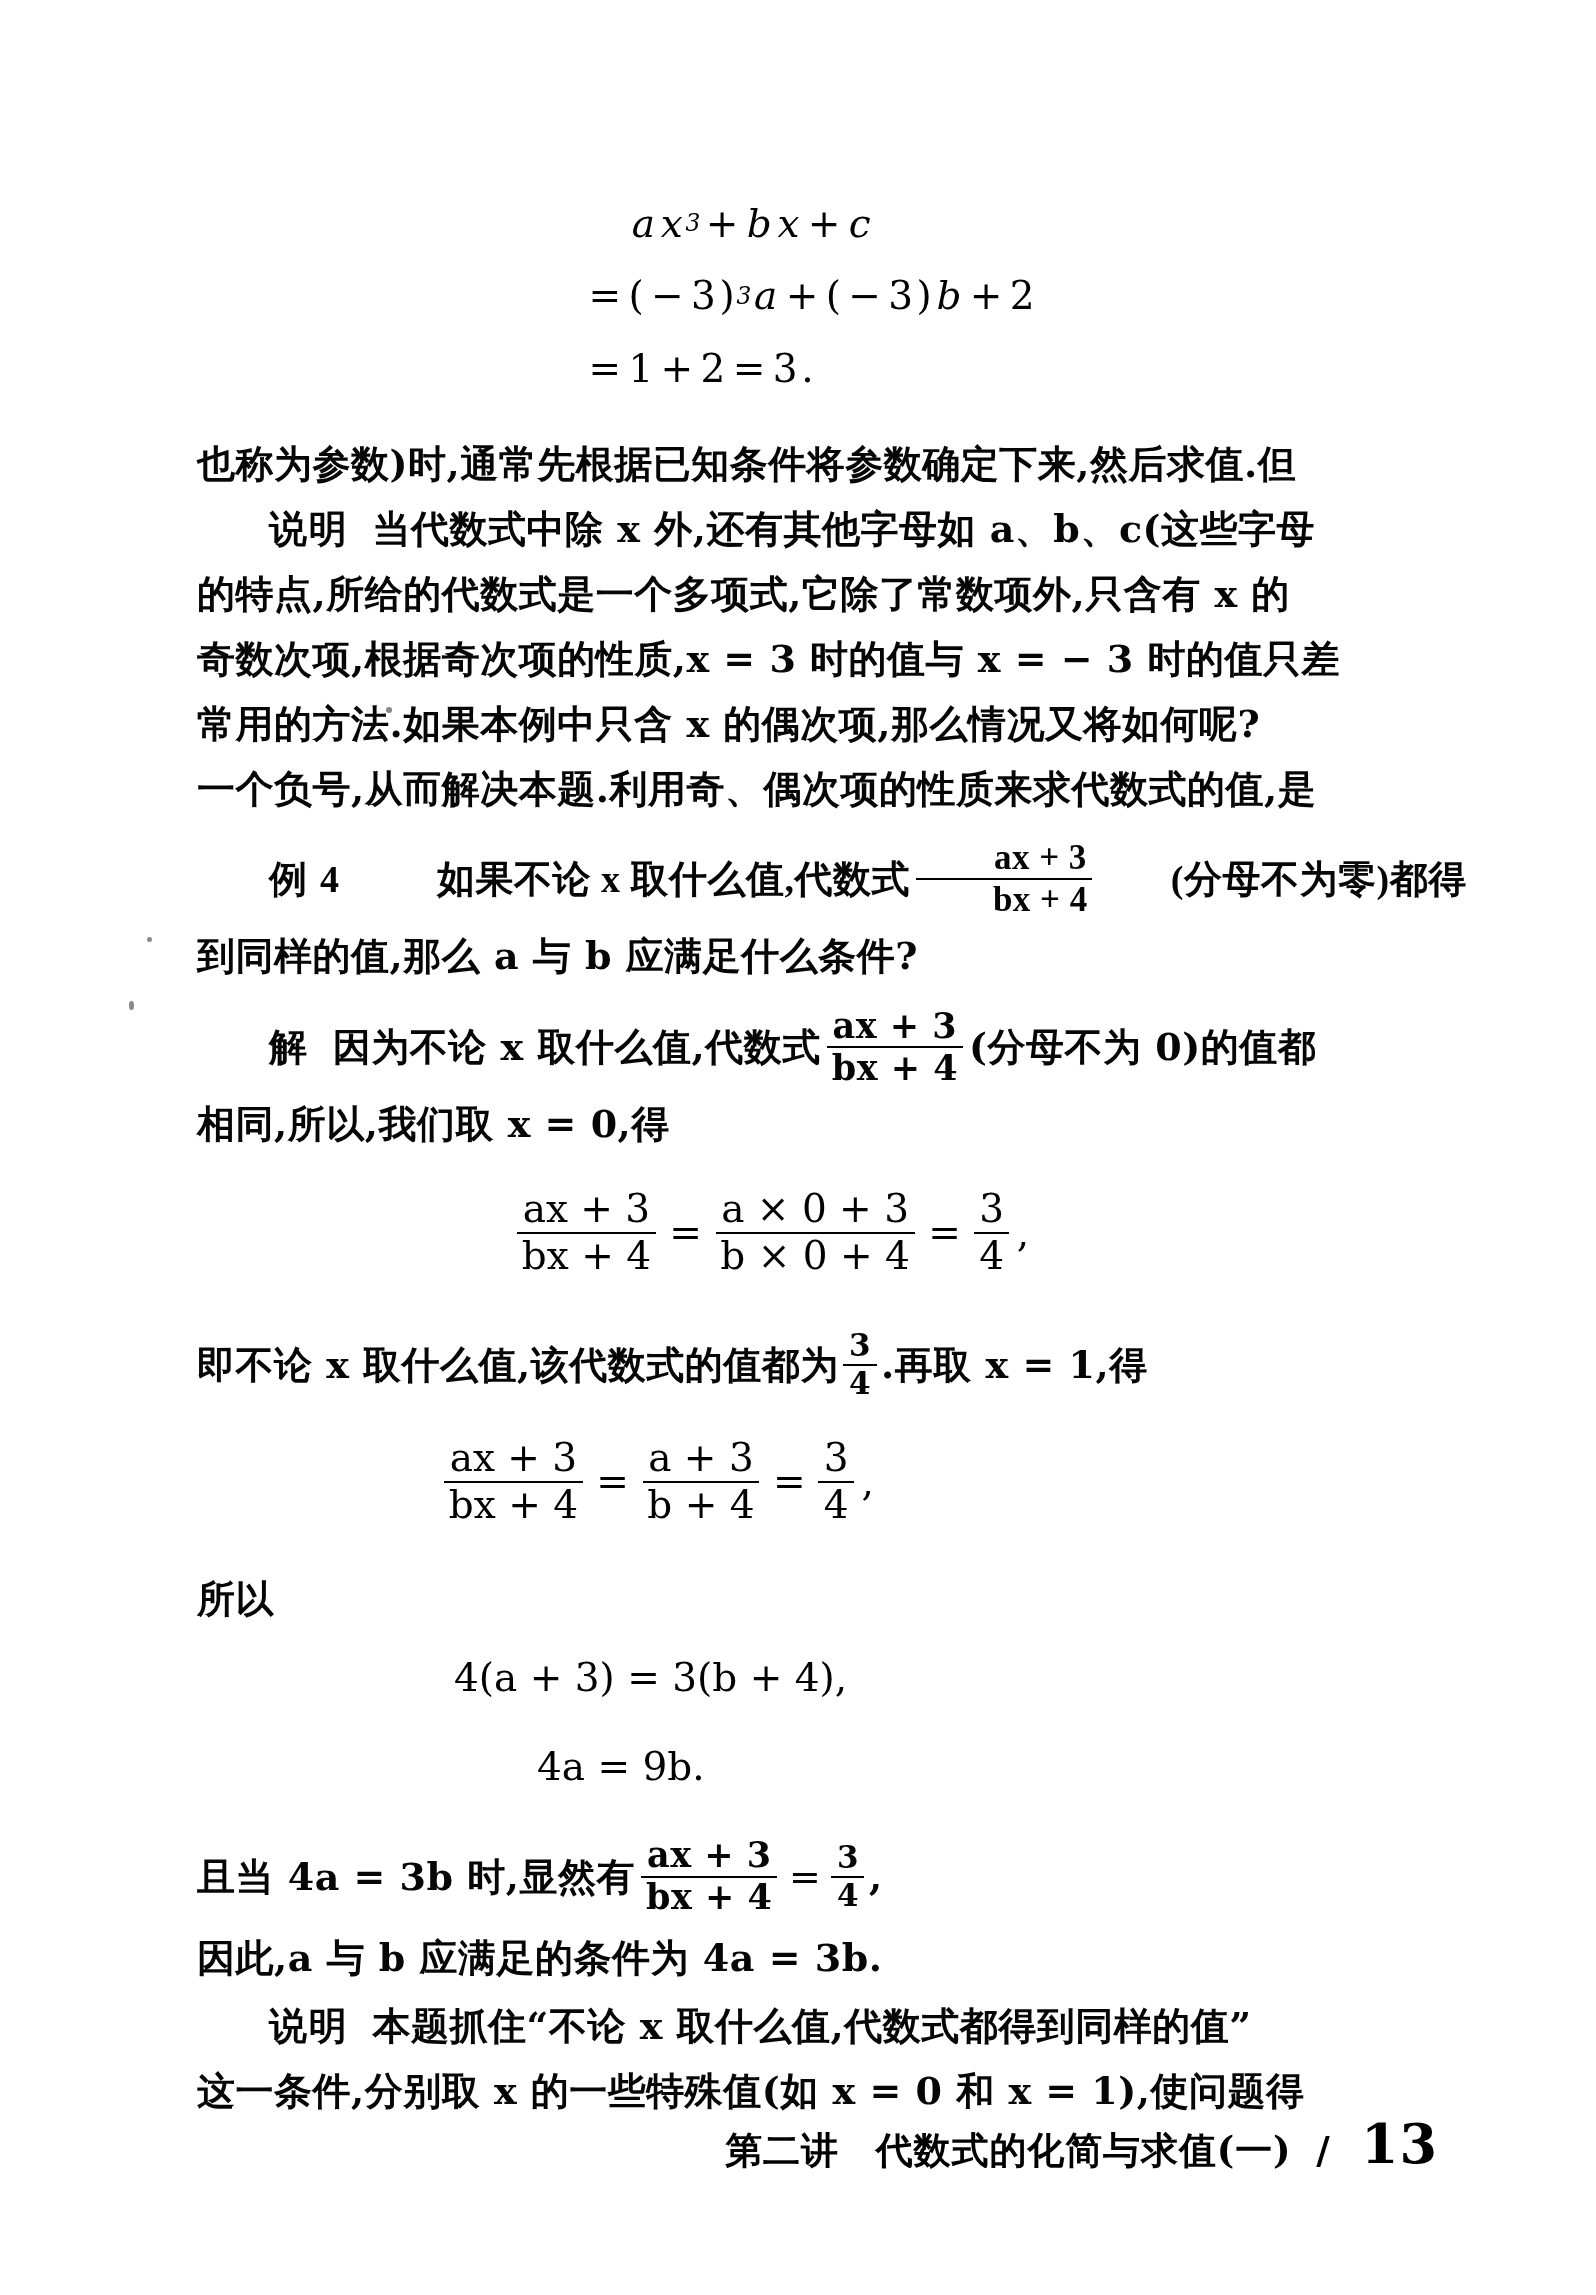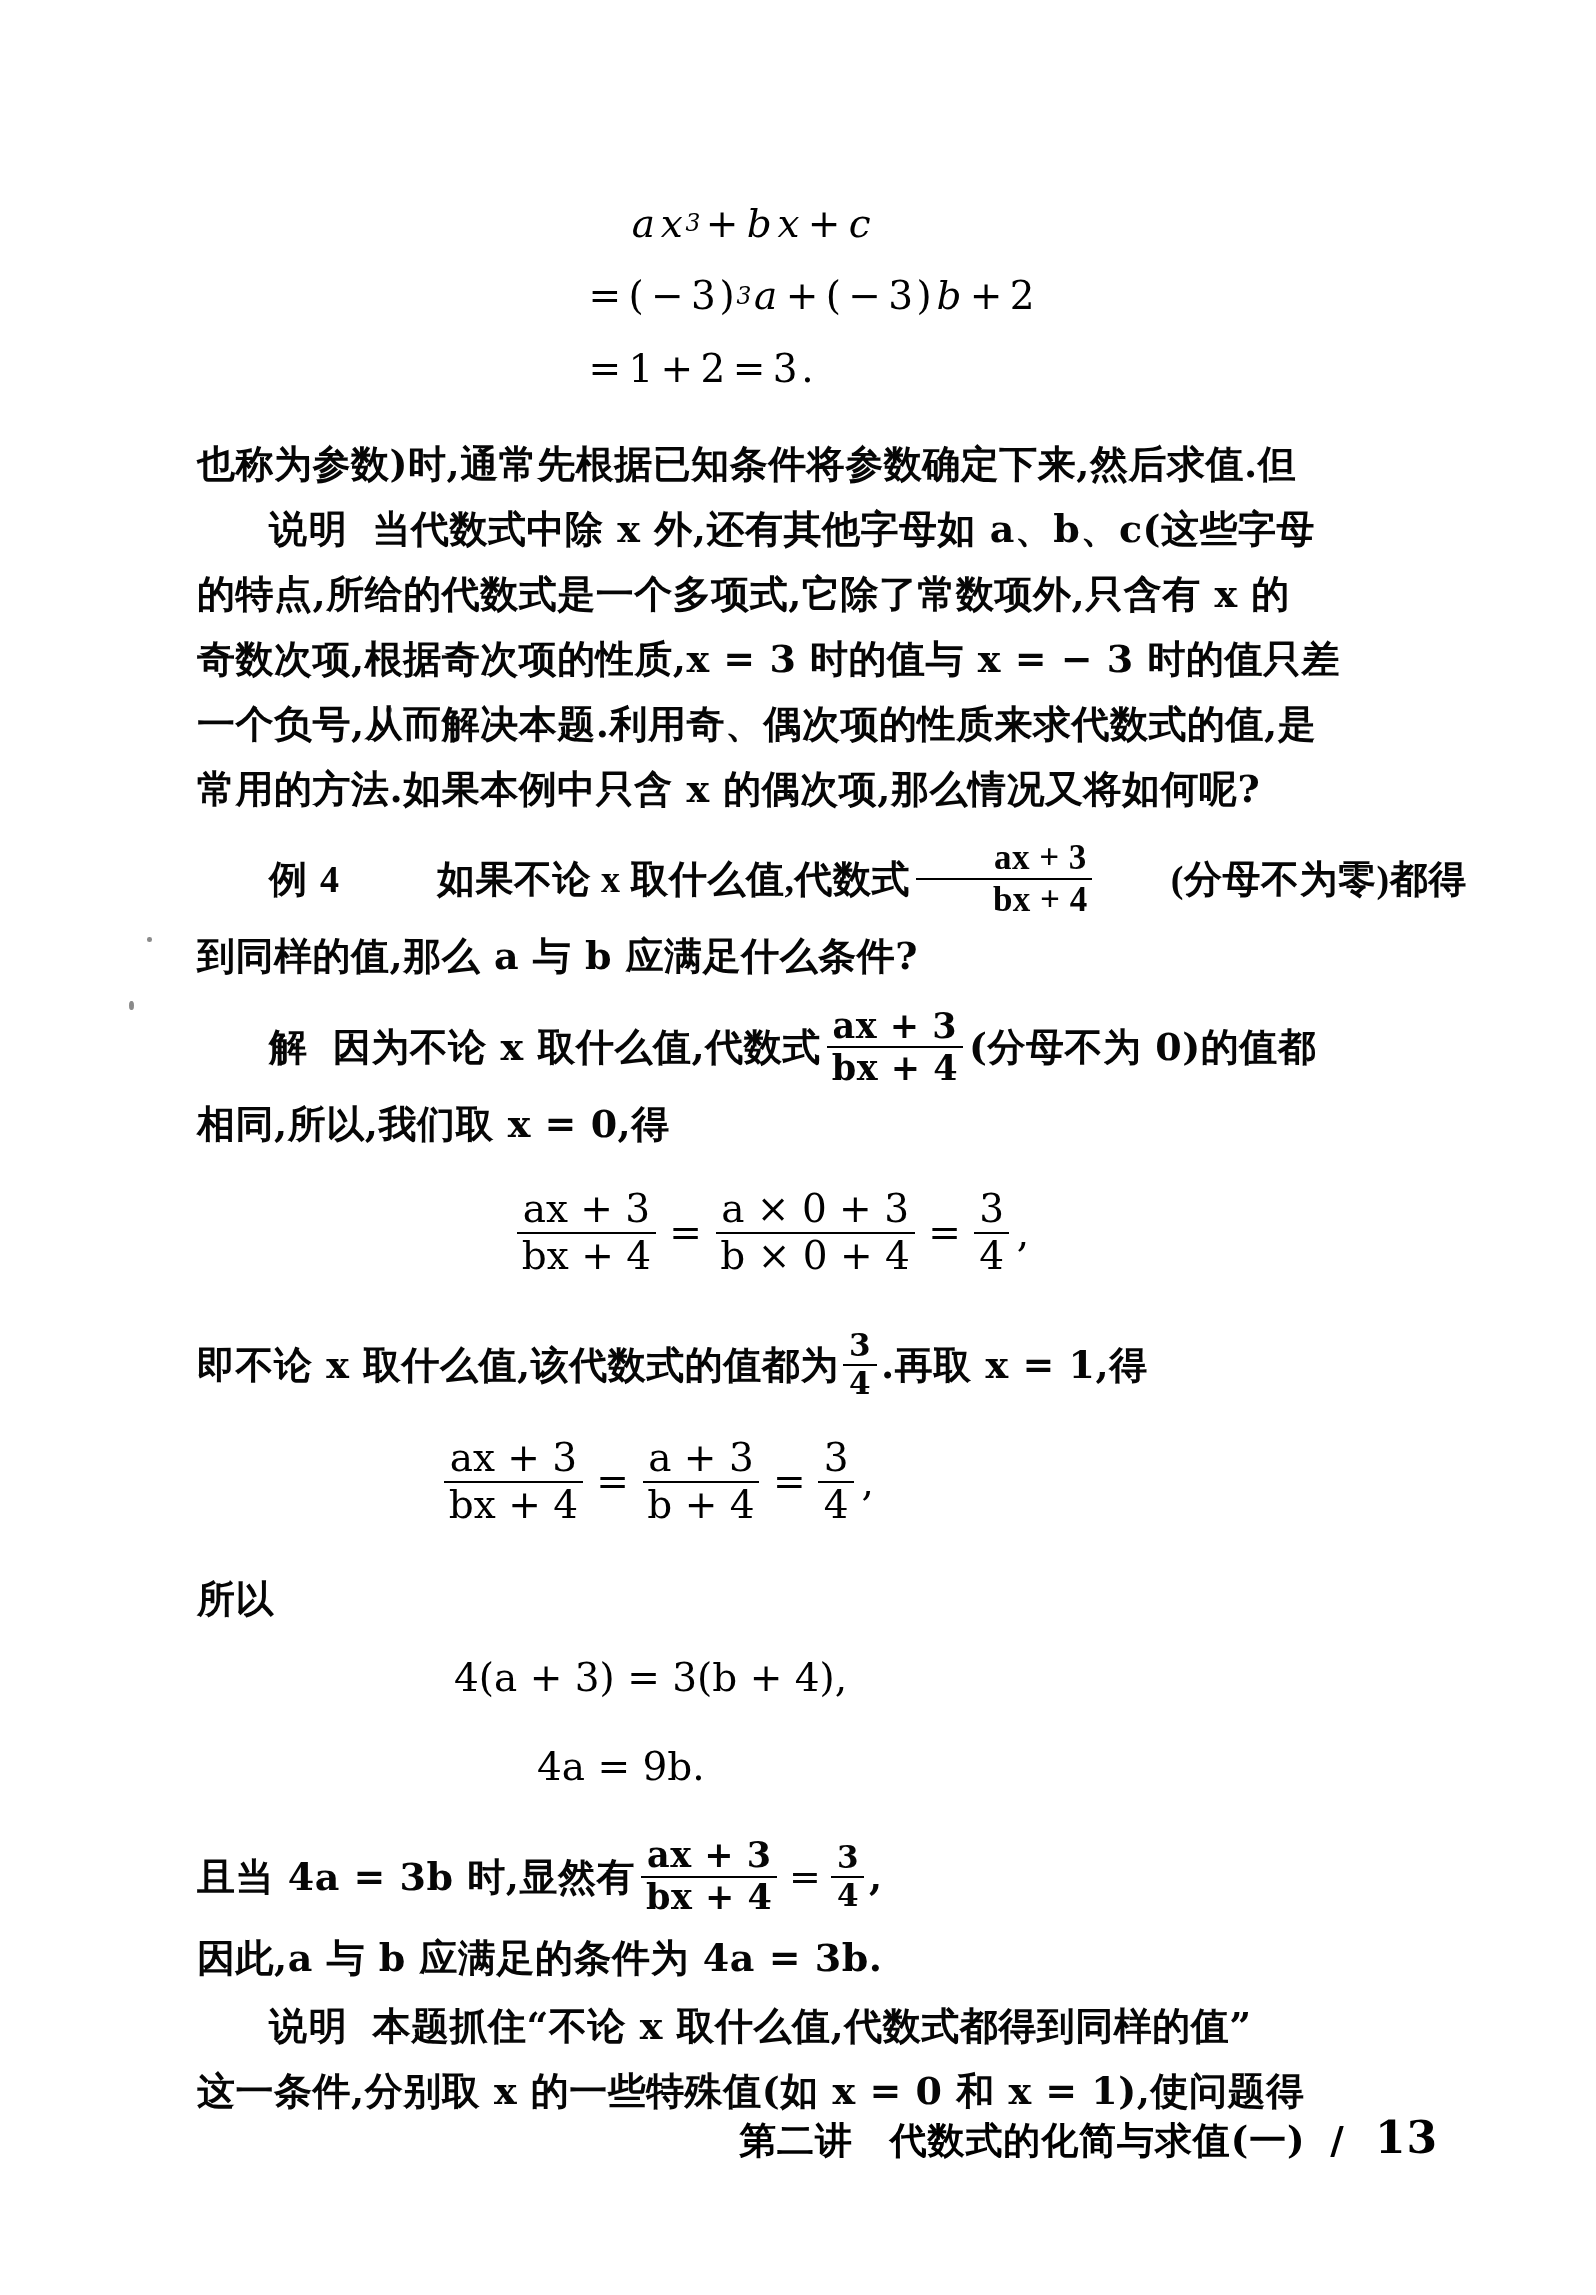--- a/index.html
+++ b/index.html
@@ -124,21 +124,21 @@
     text-align: right;
     padding-right: 158px;
     font-size: 37px;
     font-weight: 800;
     letter-spacing: 0.9px;
     font-family: "DejaVu Serif", "Liberation Serif", serif;
   }
   .footer .pagenum {
     font-family: "DejaVu Serif", "Liberation Serif", serif;
     font-weight: 800;
-    font-size: 44px;
+    font-size: 54px;
     padding-left: 5.5px;
   }
   .footer .sep { padding: 0 11px; font-weight: 700; }
 
   .speck {
     position: absolute;
     background: #2a2a2a;
     border-radius: 50%;
     opacity: .55;
   }
@@ -194,22 +194,22 @@
         <span class="mn">3</span>
           <span class="mn">.</span>
       </div>
     </div>
 
     <div class="para" style="margin-top:40px;">
       <span class="line">也称为参数)时,通常先根据已知条件将参数确定下来,然后求值.但</span>
       <span class="line" style="text-indent:72px;"><span class="lead">说明</span><span>当代数式中除 x 外,还有其他字母如 a、b、c(这些字母</span></span>
       <span class="line">的特点,所给的代数式是一个多项式,它除了常数项外,只含有 x 的</span>
       <span class="line">奇数次项,根据奇次项的性质,x = 3 时的值与 x = − 3 时的值只差</span>
+      <span class="line">常用的方法.如果本例中只含 x 的偶次项,那么情况又将如何呢?</span>
       <span class="line">一个负号,从而解决本题.利用奇、偶次项的性质来求代数式的值,是</span>
-      <span class="line">常用的方法.如果本例中只含 x 的偶次项,那么情况又将如何呢?</span>
     </div>
 
     <div class="para" style="margin-top:14.7px;">
       <span class="line" style="text-indent:72px; display:flex; align-items:center; line-height:88px;font-family:Liberation Serif, serif;">
         <span style="text-indent:72px; display:inline-block; width:72px;"></span>
         <span class="lead">例 4</span>
         <span>如果不论 x 取什么值,代数式</span>
         <span class="frac small">
           <span class="num">ax + 3</span>
           <span class="den">bx + 4</span>

